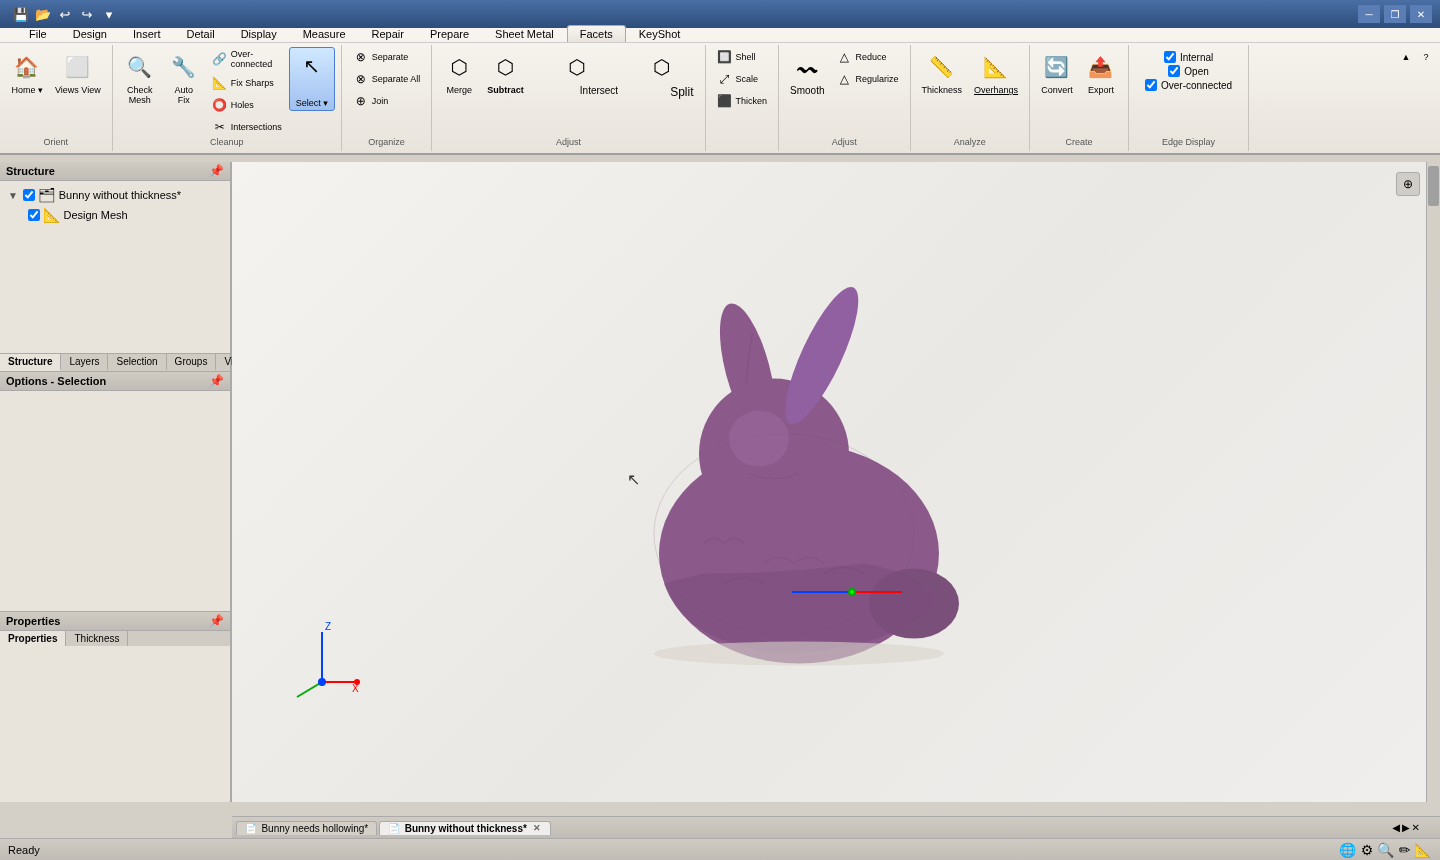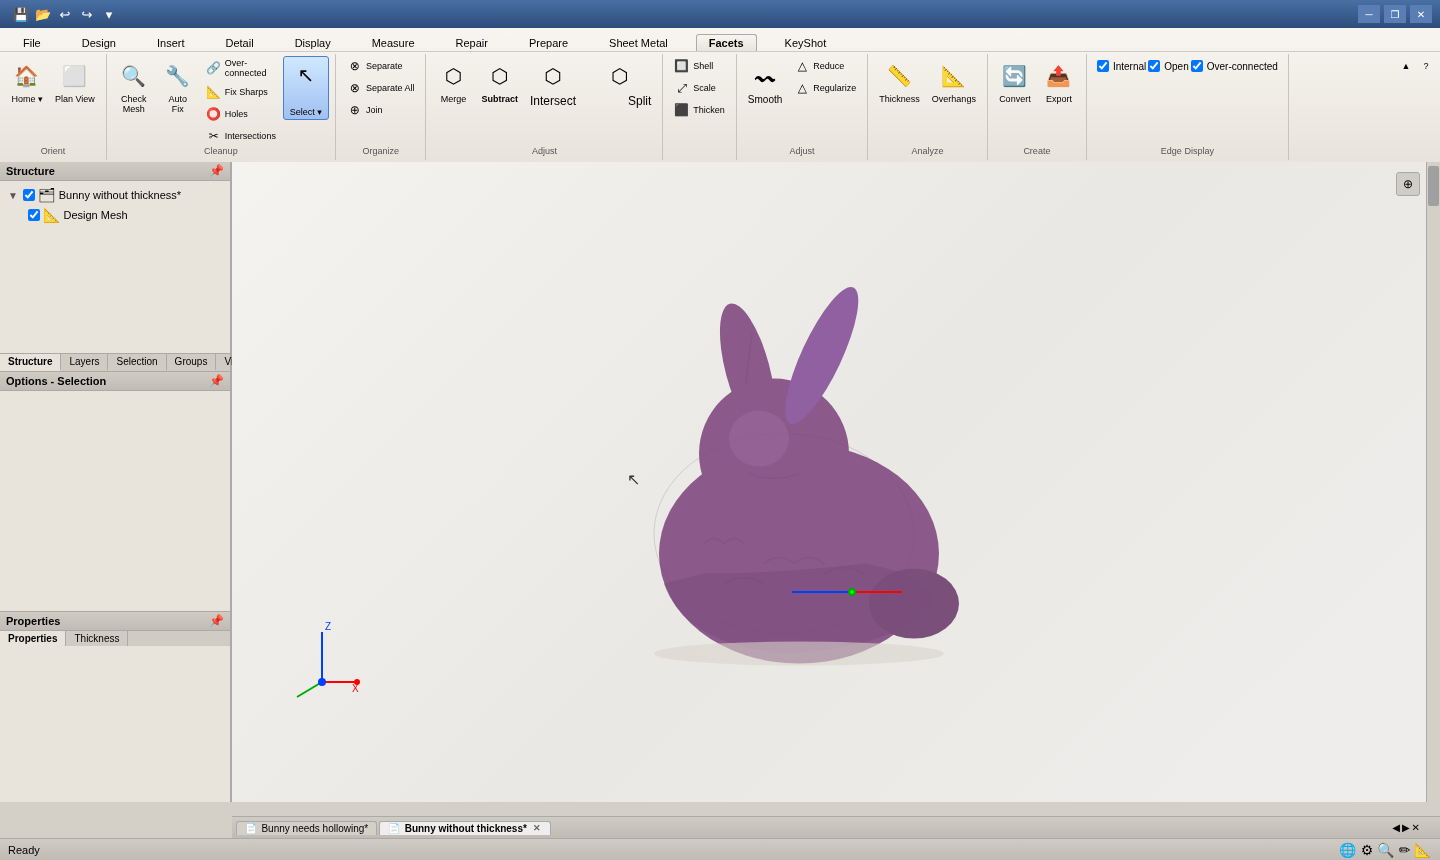--- a/index.html
+++ b/index.html
@@ -26,39 +26,38 @@
     
     #ribbon {
       background: linear-gradient(to bottom, #f8f5f0, #e8e4dc);
       border-bottom: 2px solid #a0a0a0;
       display: flex;
       flex-direction: column;
     }
     #ribbon-tabs {
       display: flex;
       align-items: flex-end;
-      padding: 0 10px;
-      height: 24px;
+      padding: 0 16px;
+      height: 15px;
       border-bottom: 1px solid #ccc;
-      gap: 15px;
     }
     .ribbon-tab {
       padding: 2px 12px;
       font-size: 11px;
       cursor: pointer;
       border: 1px solid transparent;
       border-bottom: none;
       border-radius: 3px 3px 0 0;
       background: transparent;
     }
     .ribbon-tab.active {
       background: linear-gradient(to bottom, #f8f5f0, #e8e4dc);
       border-color: #aaa;
       border-bottom-color: #e8e4dc;
-      font-weight: bold;
+      font-weight: normal;
       margin-top: 24px;
     }
     #ribbon-content {
       display: flex;
       align-items: stretch;
       padding: 2px 0;
       height: 110px;
     }
     .ribbon-group {
       display: flex;
@@ -133,22 +132,24 @@
       cursor: pointer;
       border: 1px solid #4a80d0;
       border-radius: 3px;
       background: linear-gradient(to bottom, #d0e8ff, #a0c0f0);
       min-width: 46px;
     }
 
     
     .edge-display-group {
       display: flex;
+      flex-direction: column;
       gap: 2px;
       padding: 4px;
+      align-items: center;
     }
     .check-row {
       display: flex;
       align-items: center;
       gap: 4px;
       font-size: 10px;
     }
     .check-row input[type=checkbox] { width: 12px; height: 12px; }
 
     
@@ -407,21 +408,21 @@
   <div id="ribbon-content">
 
     <div class="ribbon-group">
       <div class="ribbon-group-items">
         <div class="ribbon-btn">
           <div class="ribbon-icon">🏠</div>
           <div>Home ▾</div>
         </div>
         <div class="ribbon-btn" style="font-size:9px;">
           <div class="ribbon-icon">⬜</div>
-          <div>Plan View</div>
+          <div>Views View</div>
         </div>
       </div>
       <div class="ribbon-group-label">Orient</div>
     </div>
 
     <div class="ribbon-group" style="min-width:200px;">
       <div class="ribbon-group-items" style="align-items:flex-start;">
         <div class="ribbon-btn" style="font-size:9px;">
           <div class="ribbon-icon">🔍</div>
           <div>Check<br>Mesh</div>
@@ -480,21 +481,21 @@
         <div class="ribbon-btn">
           <div class="ribbon-icon">⬡</div>
           <div style="font-size:9px;">Merge</div>
         </div>
         <div class="ribbon-btn">
           <div class="ribbon-icon">⬡</div>
           <div style="font-size:9px;font-weight:bold;">Subtract</div>
         </div>
         <div class="ribbon-btn">
           <div class="ribbon-icon">⬡</div>
-          <div style="font-size:12px;">Intersect</div>
+          <div style="font-size:10px;margin-left:44px;">Intersect</div>
         </div>
         <div class="ribbon-btn">
           <div class="ribbon-icon">⬡</div>
           <div style="font-size:12px;margin-left:40px;">Split</div>
         </div>
       </div>
       <div class="ribbon-group-label">Adjust</div>
     </div>
 
     <div class="ribbon-group">
@@ -536,21 +537,21 @@
     </div>
 
     <div class="ribbon-group">
       <div class="ribbon-group-items">
         <div class="ribbon-btn">
           <div class="ribbon-icon">📏</div>
           <div style="font-size:9px;">Thickness</div>
         </div>
         <div class="ribbon-btn">
           <div class="ribbon-icon">📐</div>
-          <div style="font-size:9px;">Overhangs</div>
+          <div style="font-size:9px;text-decoration:underline;">Overhangs</div>
         </div>
       </div>
       <div class="ribbon-group-label">Analyze</div>
     </div>
 
     <div class="ribbon-group">
       <div class="ribbon-group-items">
         <div class="ribbon-btn">
           <div class="ribbon-icon">🔄</div>
           <div style="font-size:9px;">Convert</div>

